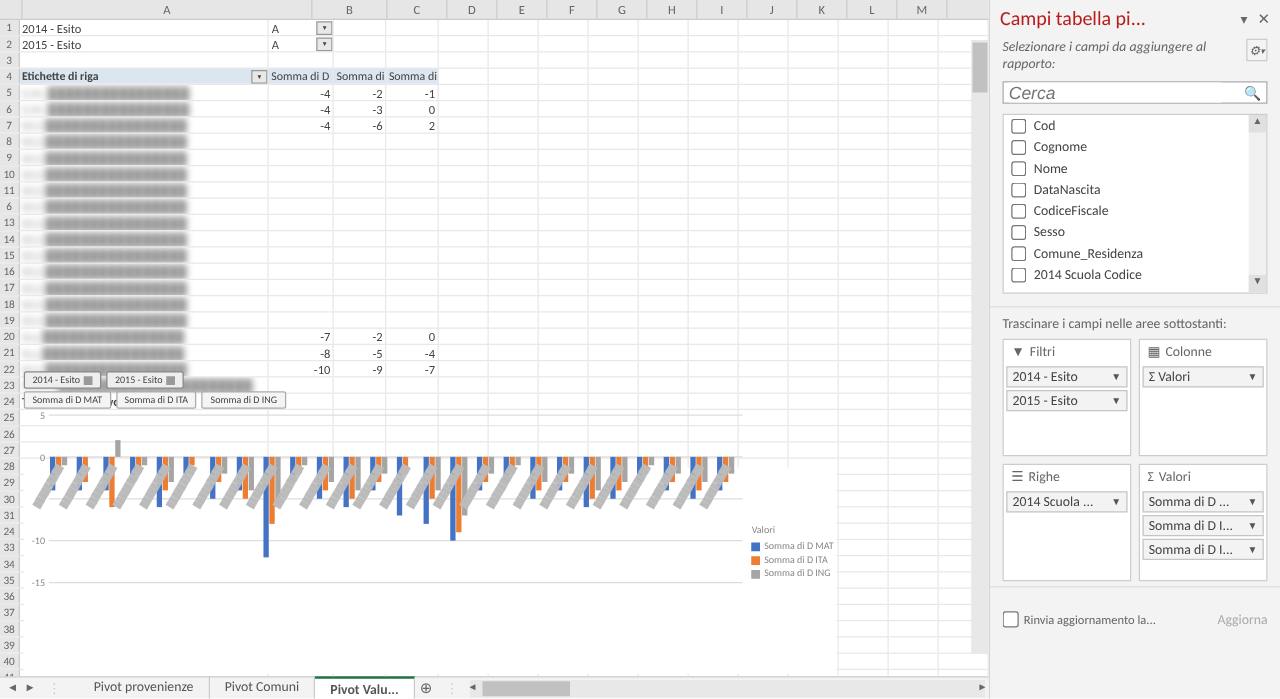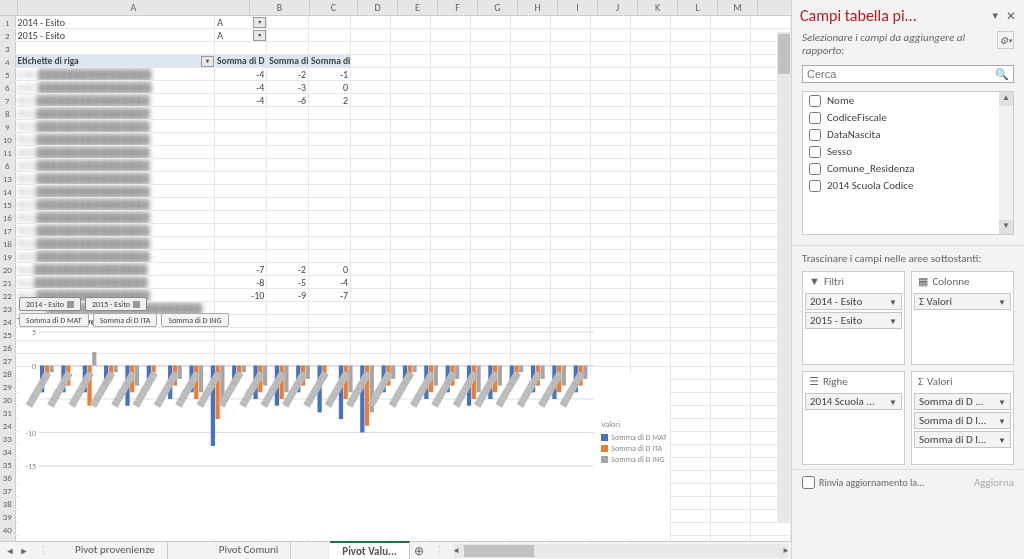--- a/index.html
+++ b/index.html
@@ -19,21 +19,21 @@
 .grid-body { flex: 1; overflow: hidden; position: relative; }
 .row { display: flex; height: 13px; border-bottom: 1px solid #e8e8e8; }
 .row-num { width: 18px; font-size: 9px; text-align: center; color: #666; background: #e6e6e6; border-right: 1px solid #ccc; line-height: 13px; }
 .cell { border-right: 1px solid #e8e8e8; padding: 0 2px; font-size: 10px; line-height: 13px; white-space: nowrap; overflow: hidden; }
 .cellA { width: 232px; }
 .cellB { width: 60px; text-align: right; }
 .cellC { width: 48px; text-align: right; }
 .cellD { width: 48px; text-align: right; }
 .filter-cell { display: flex; justify-content: space-between; align-items: center; padding-right: 0; }
 .filter-btn { width: 13px; height: 11px; background: #e8e8e8; border: 1px solid #999; display: inline-flex; align-items: center; justify-content: center; font-size: 6px; }
-.hdr-row .cell { font-weight: bold; background: #dce6f1; font-size: 9.5px; }
+.hdr-row .cell { font-weight: normal; background: #dce6f1; font-size: 9.5px; }
 .total-row .cell { font-weight: bold; }
 .blurred { color: transparent; text-shadow: 0 0 5px rgba(0,0,0,0.4); }
 .empty-cells { display: flex; flex: 1; }
 .empty-cells .ecell { width: 40px; border-right: 1px solid #e8e8e8; }
 
 
 .chart-area { position: absolute; left: 19px; top: 358px; width: 650px; height: 165px; background: #fff; }
 .chart-btns { position: absolute; top: -77px; left: 0; display: flex; gap: 4px; }
 .chart-pill { font-size: 8px; padding: 1px 6px; border: 1px solid #888; background: #eee; border-radius: 2px; display: inline-flex; align-items: center; gap: 3px; }
 .chart-pill::after { content: ""; width: 7px; height: 7px; background: #999; }
@@ -42,52 +42,52 @@
 .chart-svg { width: 580px; height: 182px; margin-top: -50px; }
 .legend { position: absolute; right: 2px; top: 45px; font-size: 8px; }
 .legend-title { color: #888; margin-bottom: 3px; }
 .legend-item { display: flex; align-items: center; gap: 3px; margin-bottom: 1px; color: #888; }
 .legend-sw { width: 7px; height: 7px; }
 
 
 .hscroll-area { height: 18px; display: flex; border-top: 1px solid #ccc; background: #f3f3f3; align-items: center; }
 .sheet-nav { display: flex; gap: 2px; padding: 0 4px; }
 .nav-btn { width: 12px; height: 12px; display: flex; align-items: center; justify-content: center; font-size: 9px; color: #666; }
-.tabs { display: flex; margin-left: 10px; gap: 39px; }
+.tabs { display: flex; margin-left: 10px; }
 .tab { padding: 2px 12px; font-size: 11px; border-right: 1px solid #ccc; color: #555; cursor: pointer; }
 .tab.active { background: #fff; font-weight: bold; border-top: 2px solid #217346; }
 .new-sheet { width: 18px; height: 18px; display: flex; align-items: center; justify-content: center; font-size: 12px; color: #666; border: 1px solid transparent; }
 .hscroll { flex: 1; height: 14px; background: #e8e8e8; margin: 0 3px; position: relative; }
 .hscroll-thumb { position: absolute; left: 2px; width: 70px; height: 12px; top: 1px; background: #c1c1c1; }
 .vscroll { position: absolute; right: 0; top: 16px; bottom: 18px; width: 14px; background: #e8e8e8; }
 .vscroll-thumb { position: absolute; top: 2px; width: 12px; left: 1px; height: 40px; background: #c1c1c1; }
 
 
 .tp-header { display: flex; justify-content: space-between; align-items: center; padding: 6px 8px 4px; }
 .tp-title { font-size: 16px; color: #b91c1c; }
 .tp-actions { display: flex; gap: 8px; align-items: center; }
 .tp-dd { font-size: 11px; color: #666; }
 .tp-close { font-size: 12px; color: #666; cursor: pointer; }
 .tp-sub { padding: 2px 10px 4px; font-size: 11px; color: #666; display: flex; justify-content: space-between; align-items: start; font-style: italic; }
 .tp-gear { width: 18px; height: 18px; border: 1px solid #ccc; display: flex; align-items: center; justify-content: center; font-size: 10px; color: #666; }
 .tp-search { margin: 4px 10px; border: 1px solid #aaa; height: 18px; background: #fff; display: flex; align-items: center; padding: 0 4px; justify-content: space-between; }
-.tp-search input { border: none; outline: none; font-size: 11px; color: #aaa; width: 170px; }
+.tp-search input { border: none; outline: none; font-size: 14px; color: #aaa; font-style: italic; width: 170px; }
 .tp-fields { margin: 4px 10px 10px; border: 1px solid #ccc; background: #fff; height: 144px; overflow: hidden; position: relative; }
 .tp-field { display: flex; align-items: center; gap: 6px; padding: 2px 6px; font-size: 11px; }
 .tp-field input[type=checkbox] { width: 12px; height: 12px; }
 .tp-fields-scroll { position: absolute; right: 0; top: 0; bottom: 0; width: 14px; background: #f0f0f0; }
 .tp-fields-scroll .sbtn { height: 14px; font-size: 8px; text-align: center; color: #666; background: #e0e0e0; }
 .tp-drag-hint { padding: 6px 10px 2px; font-size: 11px; color: #666; border-top: 1px solid #ddd; }
 .drop-zones { display: grid; grid-template-columns: 1fr 1fr; grid-template-rows: 94px 94px; gap: 6px; padding: 4px 10px; }
 .dz { background: #fff; border: 1px solid #ccc; display: flex; flex-direction: column; }
 .dz-header { font-size: 11px; color: #666; padding: 3px 6px; display: flex; align-items: center; gap: 4px; }
 .dz-body { flex: 1; padding: 2px; display: flex; flex-direction: column; gap: 2px; overflow: hidden; }
 .pill { background: #f3f3f3; border: 1px solid #c5c5c5; font-size: 11px; padding: 1px 4px; display: flex; justify-content: space-between; align-items: center; }
 .pill .dd { font-size: 8px; color: #555; }
-.tp-footer { padding: 6px 10px; border-top: 1px solid #ddd; display: flex; justify-content: space-between; align-items: center; }
+.tp-footer { padding: 19px 10px; border-top: 1px solid #ddd; display: flex; justify-content: space-between; align-items: center; }
 .tp-footer label { font-size: 10px; display: flex; align-items: center; gap: 4px; color: #666; }
 .update-btn { font-size: 11px; color: #aaa; margin-left: 48px; }
 </style>
 </head>
 <body>
 
 <div class="container">
   <div class="sheet-area">
     <div class="col-headers">
       <div class="row-header-spacer"></div>
@@ -1114,31 +1114,39 @@
     </div>
     <div class="tp-sub">
       <span>Selezionare i campi da aggiungere al rapporto:</span>
       <span class="tp-gear">⚙<span style="font-size:7px">▾</span></span>
     </div>
     <div class="tp-search">
       <input placeholder="Cerca" style="">
       <span style="color:#888">🔍</span>
     </div>
     <div class="tp-fields" id="tp-fields">
+      <div class="tp-field">
+          <input type="checkbox" style="">
+          <span>Cod</span>
+        </div>
+        <div class="tp-field">
+          <input type="checkbox" style="">
+          <span>Cognome</span>
+        </div>
         <div class="tp-field">
           <input type="checkbox" style="">
           <span>Nome</span>
         </div>
         <div class="tp-field">
           <input type="checkbox" style="">
-          <span>CodiceFiscale</span>
+          <span>DataNascita</span>
         </div>
         <div class="tp-field">
           <input type="checkbox" style="">
-          <span>DataNascita</span>
+          <span>CodiceFiscale</span>
         </div>
         <div class="tp-field">
           <input type="checkbox" style="">
           <span>Sesso</span>
         </div>
         <div class="tp-field">
           <input type="checkbox" style="">
           <span>Comune_Residenza</span>
         </div>
         <div class="tp-field">

